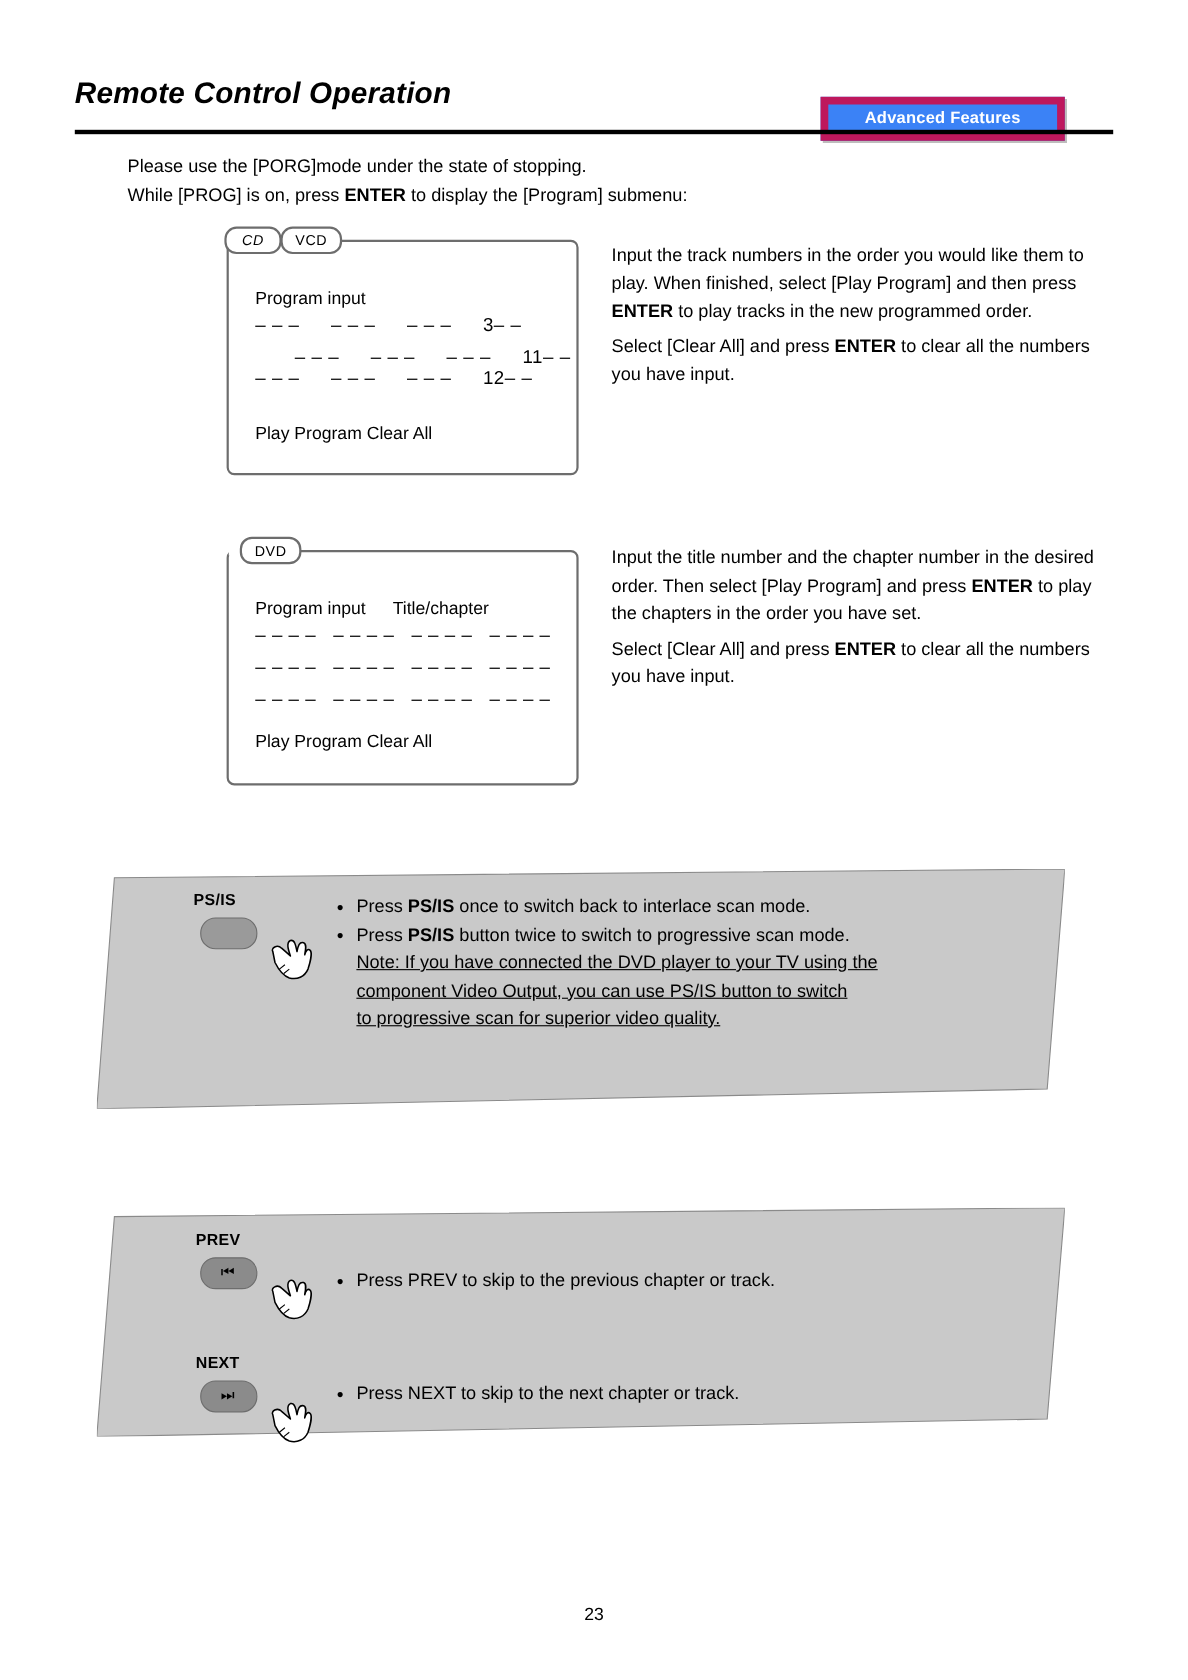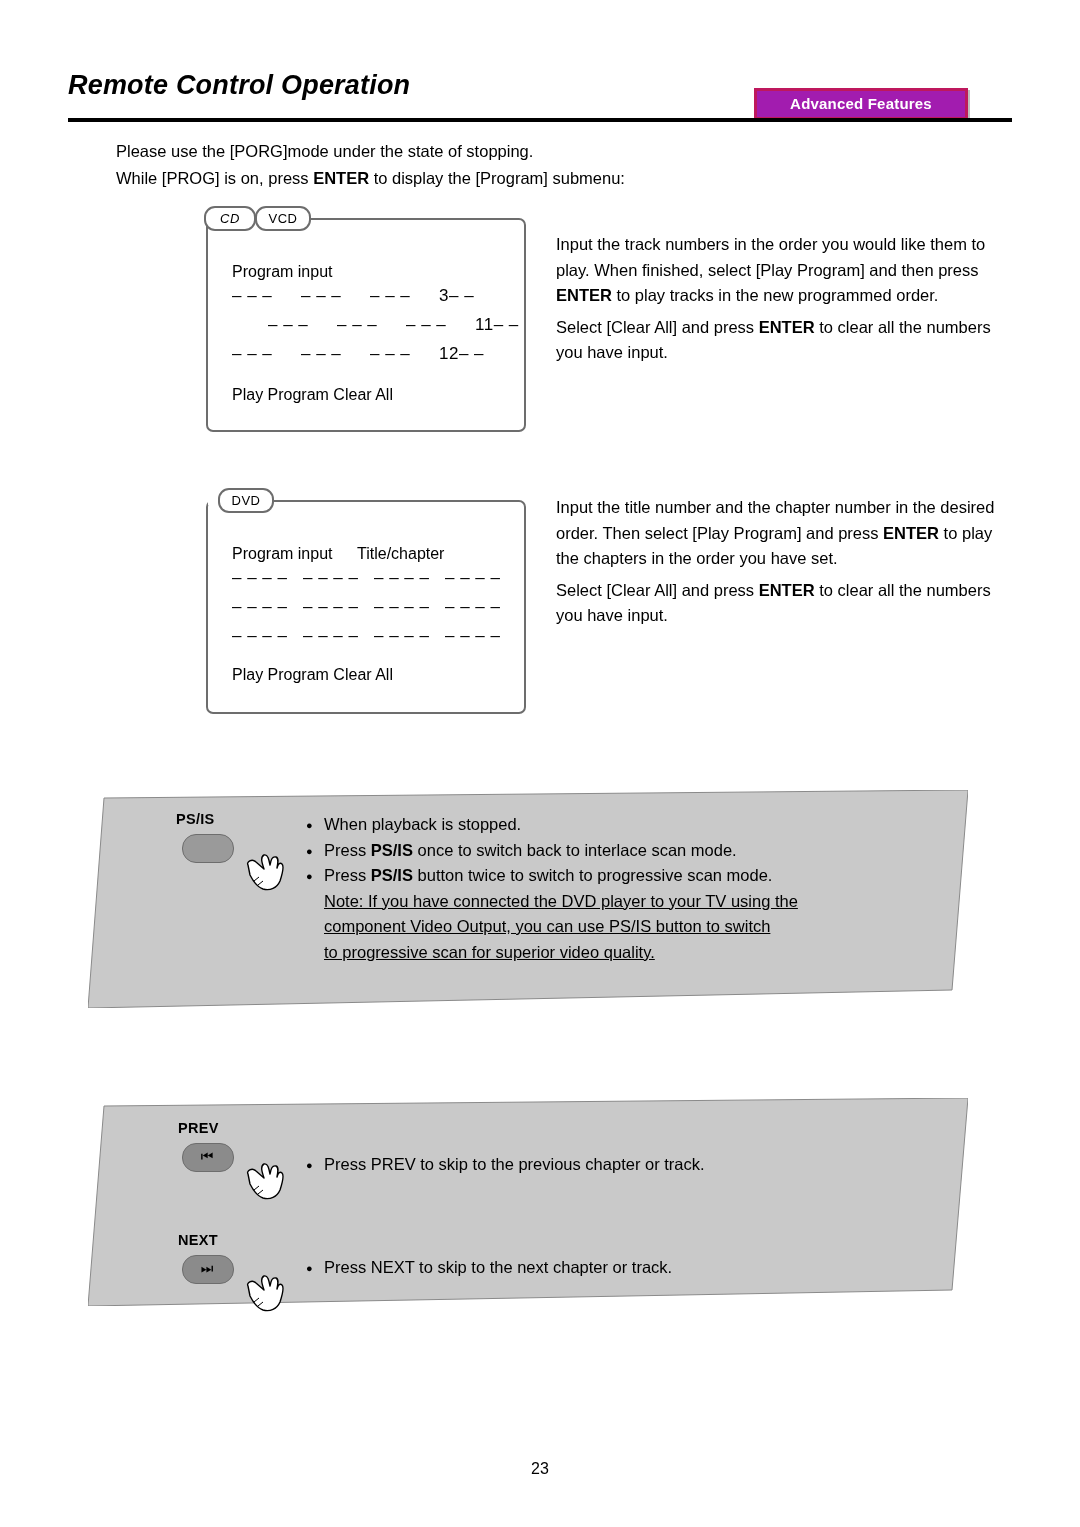--- a/index.html
+++ b/index.html
@@ -33,22 +33,22 @@
     letter-spacing: 0.2px;
     white-space: nowrap;
     font-style: italic;
   }
   .header-tab {
     position: absolute;
     right: 44px;
     top: 18px;
     width: 208px;
     height: 26px;
-    background: #a21caf;
-    border: 3px solid #be185d;
+    background: #3b82f6;
+    border: 7px solid #be185d;
     box-shadow: 2px 2px 0 #bdbdbd;
   }
   .header-tab span {
     position: absolute;
     left: 0;
     right: 0;
     top: 4px;
     text-align: center;
     color: #ffffff;
     font-size: 15px;
@@ -124,21 +124,21 @@
   .cd-cell  { width: 69px; }
   .dvd-cell { width: 71px; }
 
   
   .desc {
     position: absolute;
     font-size: 16.5px;
     line-height: 25.5px;
   }
   .desc b { font-weight: bold; }
-  .desc-cd  { left: 556px; top: 220px; width: 456px; margin-top: 12px; }
+  .desc-cd  { left: 556px; top: 220px; width: 456px; }
   .desc-dvd { left: 556px; top: 495px; width: 456px; }
 
   
   .banner {
     position: absolute;
     background: #c9c9c9;
   }
   .banner-1 { left: 88px; top: 790px;  width: 880px; height: 218px; }
   .banner-2 { left: 88px; top: 1098px; width: 880px; height: 208px; }
 
@@ -231,21 +231,21 @@
 <div class="tag tag-vcd">VCD</div>
 
 <div class="osd-label" style="left:232px; top:263px;">Program input</div>
 
 <div class="osd-dash-row" style="left:232px; top:286px;">
   <span class="cell cd-cell">– – –</span><span class="cell cd-cell">– – –</span><span class="cell cd-cell">– – –</span><span class="cell cd-cell">3– –</span>
 </div>
 <div class="osd-dash-row" style="left:232px; top:315px;margin-left:36px;">
   <span class="cell cd-cell">– – –</span><span class="cell cd-cell">– – –</span><span class="cell cd-cell">– – –</span><span class="cell cd-cell">11– –</span>
 </div>
-<div class="osd-dash-row" style="left:232px; top:344px;">
+<div class="osd-dash-row" style="left:232px; top:334px;">
   <span class="cell cd-cell">– – –</span><span class="cell cd-cell">– – –</span><span class="cell cd-cell">– – –</span><span class="cell cd-cell">12– –</span>
 </div>
 
 <div class="osd-label" style="left:232px; top:386px;">Play Program  Clear All</div>
 
 <div class="osd osd-dvd"></div>
 <div class="tag-mask mask-dvd"></div>
 <div class="tag tag-dvd">DVD</div>
 
 <div class="osd-label" style="left:232px; top:545px;">Program input</div>
@@ -278,21 +278,20 @@
     <polygon points="16,8 880,0 864,200 0,218" fill="#c9c9c9" stroke="#8a8a8a" stroke-width="1"></polygon>
   </svg>
 </div>
 <div class="btn-label" style="left:176px; top:811px;">PS/IS</div>
 <div class="btn-pill" style="left:182px; top:834px;"></div>
 <svg class="hand" style="left:242px; top:845px;" width="46" height="48" viewBox="0 0 46 48">
   <path d="M6 20 C4 17, 10 13, 14 17 L22 24 C20 18, 18 12, 22 10 C26 9, 27 15, 28 20 C29 15, 30 11, 34 12 C37 13, 36 18, 35 23 C36 19, 38 17, 40 19 C42 21, 40 30, 38 36 C35 43, 28 46, 21 44 C15 42, 11 36, 8 30 Z" fill="#ffffff" stroke="#000000" stroke-width="1.4" stroke-linejoin="round"></path>
   <path d="M12 36 L17 32 M16 40 L21 36" stroke="#000000" stroke-width="1"></path>
 </svg>
 <div class="bullet-list" style="left:306px; top:812px; width:600px;">
-  <div class="li"><span>When playback is stopped.</span></div>
   <div class="li"><span>Press </span><b>PS/IS</b><span> once to switch back to interlace scan mode.</span></div>
   <div class="li"><span>Press </span><b>PS/IS</b><span> button twice to switch to progressive scan mode.</span></div>
   <div class="li plain">Note: If you have connected the DVD player to your TV using the</div>
   <div class="li plain">component Video Output, you can use PS/IS button to switch</div>
   <div class="li plain">to progressive scan for superior video quality.</div>
 </div>
 
 <div class="banner banner-2" style="background:transparent;">
   <svg width="880" height="208" viewBox="0 0 880 208">
     <polygon points="16,8 880,0 864,192 0,208" fill="#c9c9c9" stroke="#8a8a8a" stroke-width="1"></polygon>

